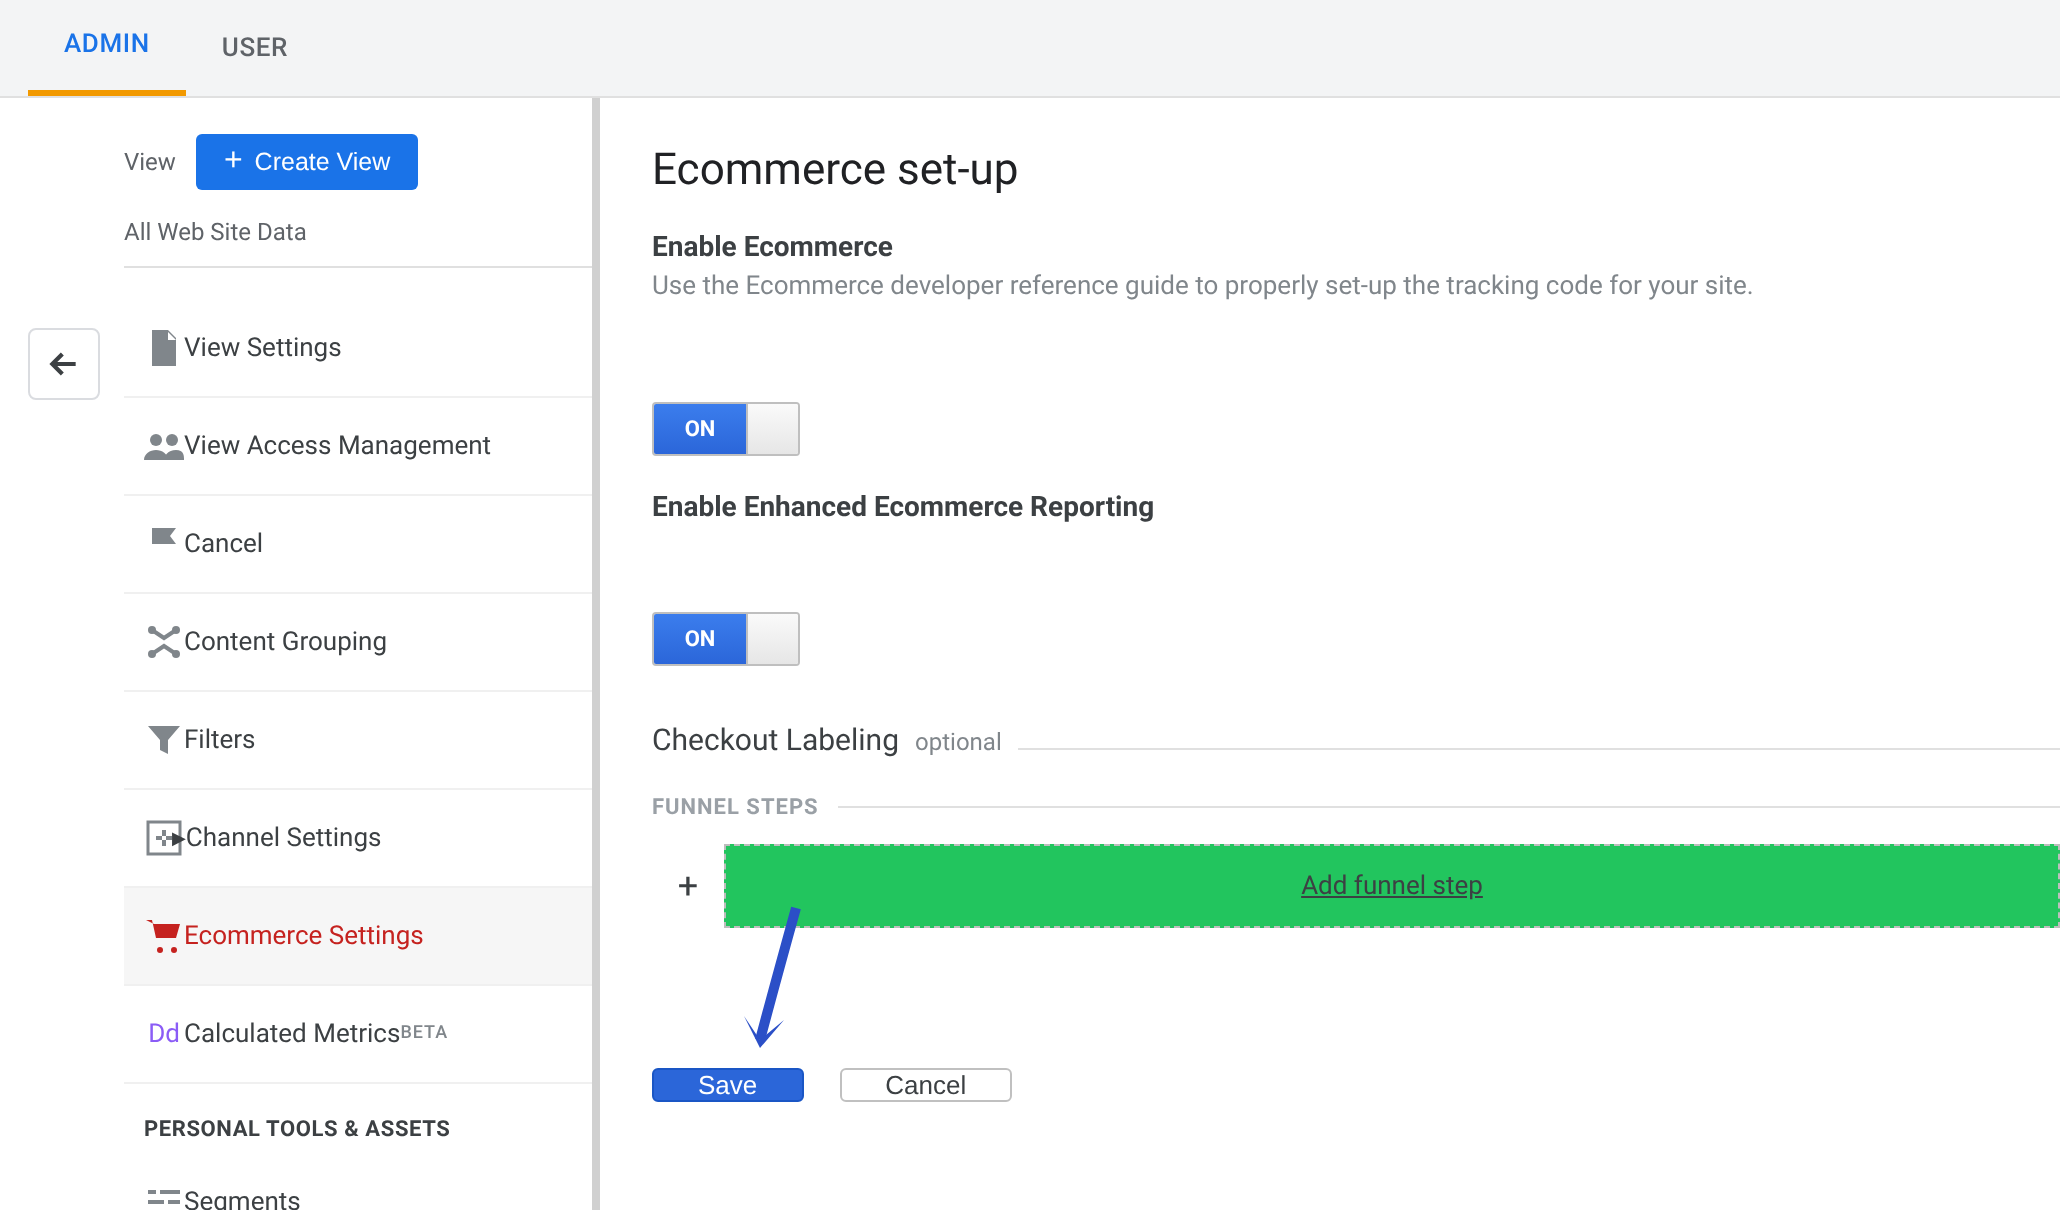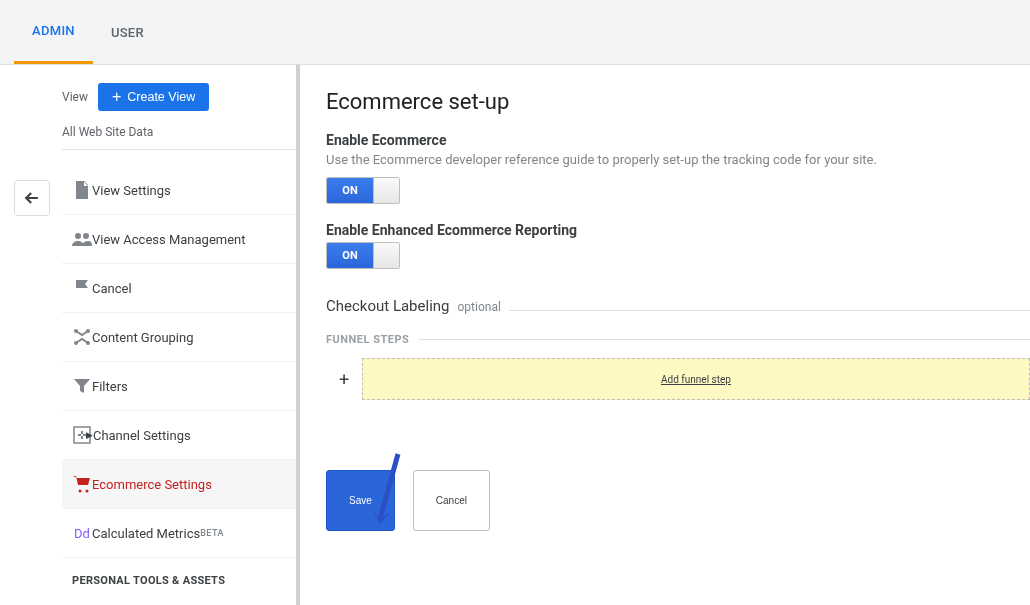--- a/index.html
+++ b/index.html
@@ -1,18 +1,18 @@
 <!DOCTYPE html>
 <html><head>
   <meta charset="utf-8">
   <style>
     * { box-sizing: border-box; margin: 0; padding: 0; }
     body { font-family: Roboto, Arial, sans-serif; background: #fff; color: #3c4043; width: 1030px; height: 605px; overflow: hidden; position: relative; }
     
-    .topbar { height: 65px; background: #f3f4f5; border-bottom: 1px solid #e0e0e0; display: flex; padding-left: 14px; }
+    .topbar { height: 49px; background: #f3f4f5; border-bottom: 1px solid #e0e0e0; display: flex; padding-left: 14px; }
     .tab { padding: 0 18px; display: flex; align-items: center; font-size: 13px; font-weight: 500; color: #5f6368; cursor: pointer; letter-spacing: 0.3px; }
     .tab.active { color: #1a73e8; border-bottom: 3px solid #f29900; }
     
     .main-area { display: flex; height: calc(100% - 49px); position: relative; }
     
     .back-btn { position: absolute; left: 14px; top: 115px; width: 36px; height: 36px; background: #fff; border: 1px solid #dadce0; border-radius: 4px; display: flex; align-items: center; justify-content: center; cursor: pointer; z-index: 10; }
     
     .sidebar { width: 300px; padding: 18px 0 0 62px; border-right: 4px solid #d0d0d0; margin-right: 2px; overflow-y: auto; }
     .view-row { display: flex; align-items: center; gap: 10px; margin-bottom: 8px; }
     .view-label { font-size: 12px; color: #5f6368; }
@@ -29,38 +29,38 @@
     .badge { font-size: 9px; color: #80868b; font-weight: 500; letter-spacing: 0.5px; }
     
     .section-header { font-size: 11px; font-weight: 700; color: #3c4043; padding: 16px 10px 6px; letter-spacing: 0.3px; }
     
     .content { flex: 1; padding: 24px 0 0 24px; overflow: hidden; position: relative; }
     .page-title { font-size: 22px; font-weight: 400; color: #202124; margin-bottom: 18px; }
     
     .setting-label { font-size: 14px; font-weight: 700; color: #3c4043; margin-bottom: 4px; }
     .setting-desc { font-size: 13px; color: #80868b; margin-bottom: 10px; }
     
-    .toggle { width: 74px; height: 27px; border-radius: 2px; display: inline-flex; cursor: pointer; overflow: hidden; border: 1px solid #bfbfbf; margin-bottom: 18px; }
+    .toggle { width: 74px; height: 27px; border-radius: 2px; display: inline-flex; cursor: pointer; overflow: hidden; border: 1px solid #bfbfbf; margin-bottom: 18px; margin-top: 40px; }
     .toggle .on-part { flex: 1; background: linear-gradient(#3b7ded,#2b66d9); color: #fff; display: flex; align-items: center; justify-content: center; font-size: 11px; font-weight: 700; }
     .toggle .handle { width: 26px; background: linear-gradient(#fafafa,#e6e6e6); border-left: 1px solid #bfbfbf; }
     
     .section-row { display: flex; align-items: baseline; gap: 8px; margin-top: 10px; margin-bottom: 6px; text-align: center; }
     .section-row .line { flex: 1; height: 1px; background: #e0e0e0; }
     .section-title { font-size: 15px; color: #3c4043; }
     .optional { font-size: 12px; color: #80868b; }
     
     .funnel-label { font-size: 11px; font-weight: 700; color: #9aa0a6; letter-spacing: 0.5px; margin-top: 18px; display: flex; align-items: center; gap: 10px;}
     .funnel-label .line { flex: 1; height: 1px; background: #e0e0e0; }
     
     .funnel-row { display: flex; align-items: stretch; margin-top: 12px; }
     .funnel-plus { width: 36px; display: flex; align-items: center; justify-content: center; font-size: 18px; color: #3c4043; }
-    .funnel-step { flex: 1; height: 42px; background: #fef9c3; border: 1px dashed #bdbdbd; display: flex; align-items: center; justify-content: center; font-size: 10px; color: #3c4043; text-decoration: underline; cursor: pointer; }
+    .funnel-step { flex: 1; height: 42px; background: #22c55e; border: 1px dashed #bdbdbd; display: flex; align-items: center; justify-content: center; font-size: 13px; color: #3c4043; text-decoration: underline; cursor: pointer; }
     
     .btn-row { margin-top: 70px; display: flex; gap: 18px; }
-    .btn { padding: 24px 22px; border-radius: 3px; font-size: 10px; cursor: pointer; }
+    .btn { padding: 0 22px; border-radius: 3px; font-size: 13px; cursor: pointer; }
     .btn-primary { background: #2b66d9; color: #fff; border: 1px solid #1a56c5; }
     .btn-secondary { background: #fff; color: #3c4043; border: 1px solid #c0c0c0; }
     
     .arrow-overlay { position: absolute; left: 370px; top: 450px; pointer-events: none; }
   </style>
 </head>
 <body>
 
 <div class="topbar">
   <div class="tab active">ADMIN</div>

